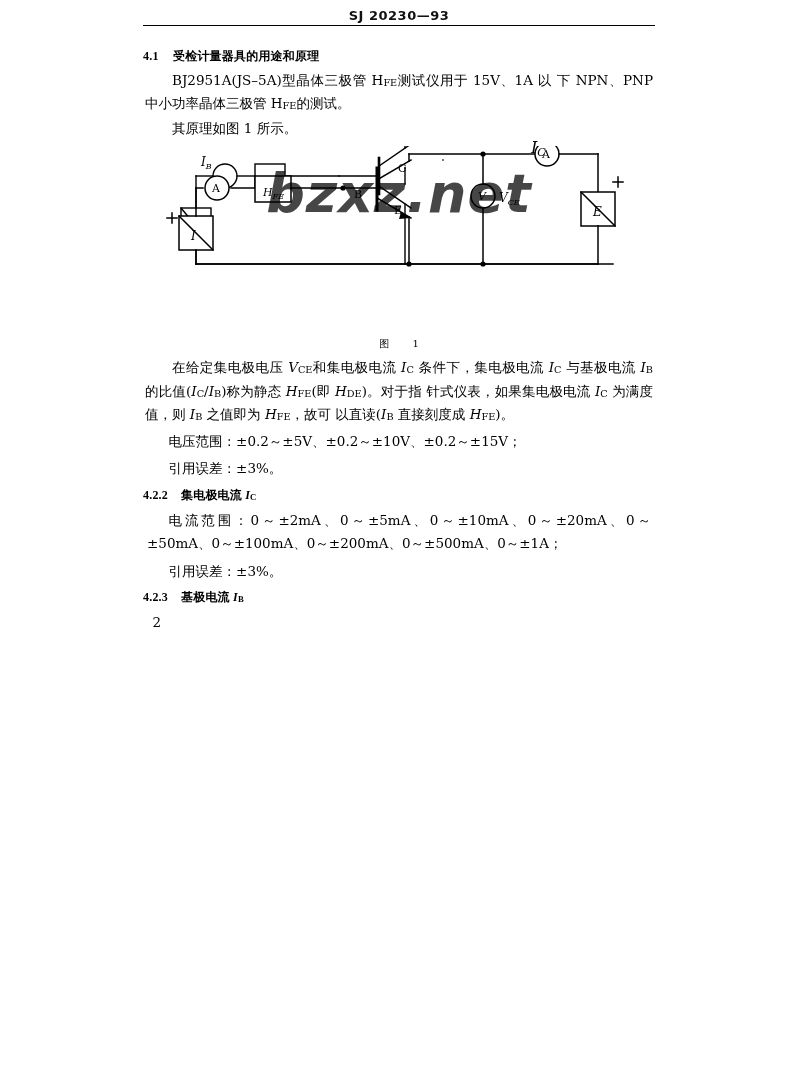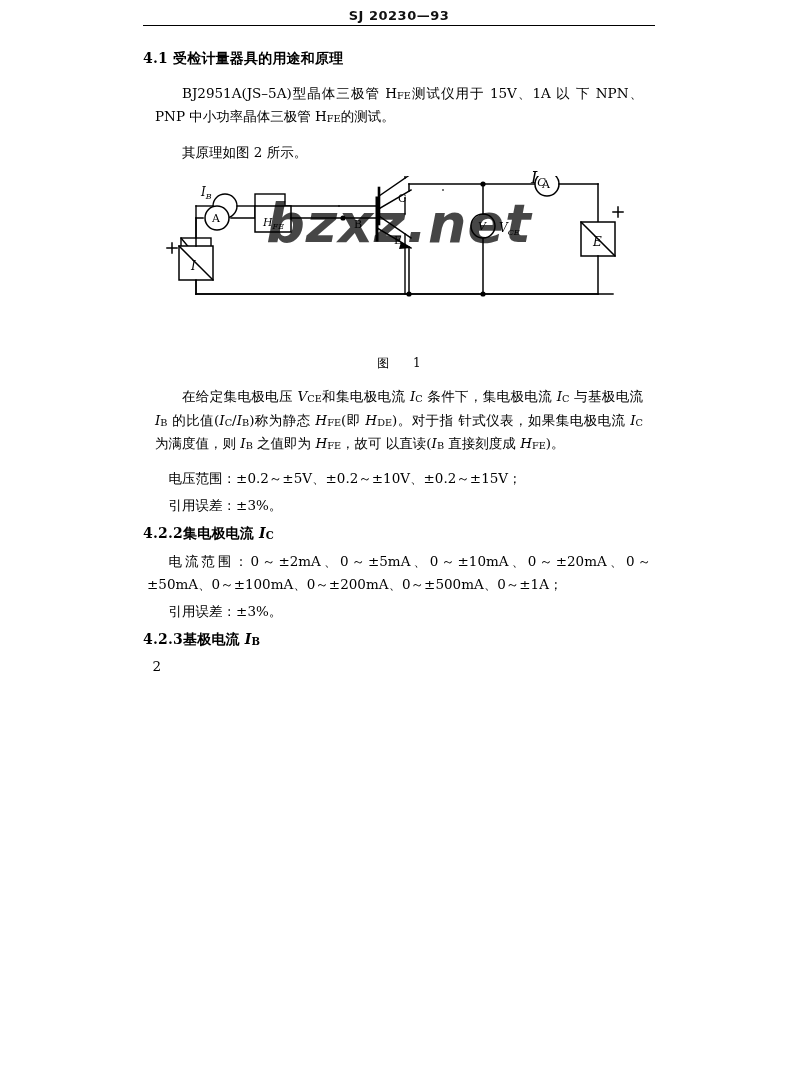--- a/index.html
+++ b/index.html
@@ -46,34 +46,35 @@
     position: absolute;
     left: 143px;
     top: 44px;
     width: 512px;
     font-size: 13.5px;
     line-height: 1.72;
     text-align: justify;
   }
   .sec-head {
     font-weight: bold;
-    font-size: 14px;
+    font-size: 12px;
     margin: 2px 0 1px 0;
     letter-spacing: 0.2px;
+    font-family: Liberation Serif, serif;
   }
   .sec-head .num {
     display: inline-block;
     min-width: 30px;
   }
   .sec-head .num.wide {
     min-width: 38px;
   }
   .para {
     text-indent: 2em;
-    margin: 12px;
+    margin: 2px;
   }
   .sub-line {
     text-indent: 1.6em;
     margin: 4px;
   }
   .smallcap {
     font-size: 0.72em;
     vertical-align: -0.12em;
     letter-spacing: 0;
   }
@@ -86,24 +87,24 @@
   }
   
   .figure-wrap {
     position: relative;
     width: 512px;
     height: 175px;
     margin: 6px 0 0 0;
   }
   .figure-caption {
     text-align: center;
-    font-size: 12px;
+    font-size: 10px;
     letter-spacing: 10px;
     padding-left: 10px;
-    margin-top: 2px;
+    margin-top: 14px;
     margin-bottom: 4px;
   }
   
   .watermark {
     position: absolute;
     left: 0;
     top: 0;
     width: 512px;
     height: 175px;
     pointer-events: none;
@@ -137,21 +138,21 @@
 
     <div class="sec-head">
       <span class="num">4.1</span><span>受检计量器具的用途和原理</span>
     </div>
 
     <p class="para">
       BJ2951A(JS–5A)型晶体三极管 H<span class="smallcap">FE</span>测试仪用于 15V、1A 以
       下 NPN、PNP 中小功率晶体三极管 H<span class="smallcap">FE</span>的测试。
     </p>
 
-    <p class="para">其原理如图 2 所示。</p>
+    <p class="para">其原理如图 1 所示。</p>
 
     <div class="figure-wrap">
       <svg width="512" height="175" viewBox="0 0 512 175">
         <g stroke="#000" stroke-width="1.4" fill="none" stroke-linecap="square">
 
           <rect x="38" y="62" width="30" height="36"></rect>
           <line x1="38" y1="62" x2="68" y2="98"></line>
 
           <line x1="53" y1="62" x2="53" y2="30"></line>
           <line x1="53" y1="98" x2="53" y2="118"></line>

